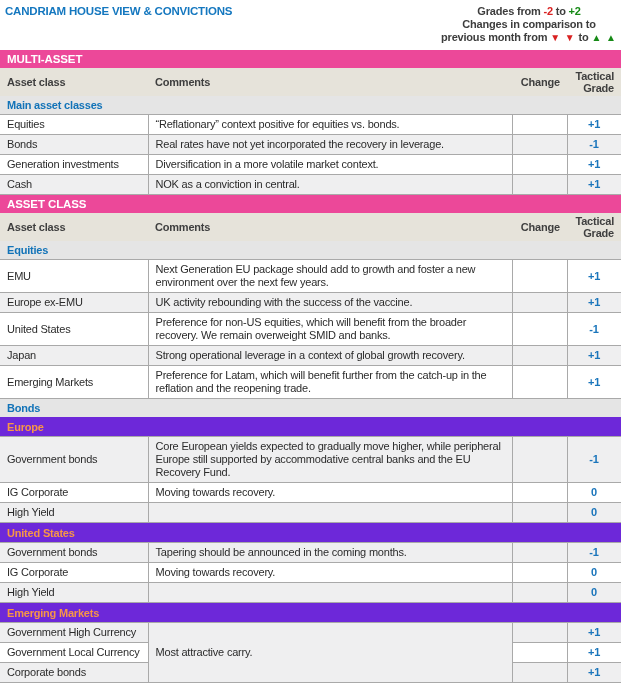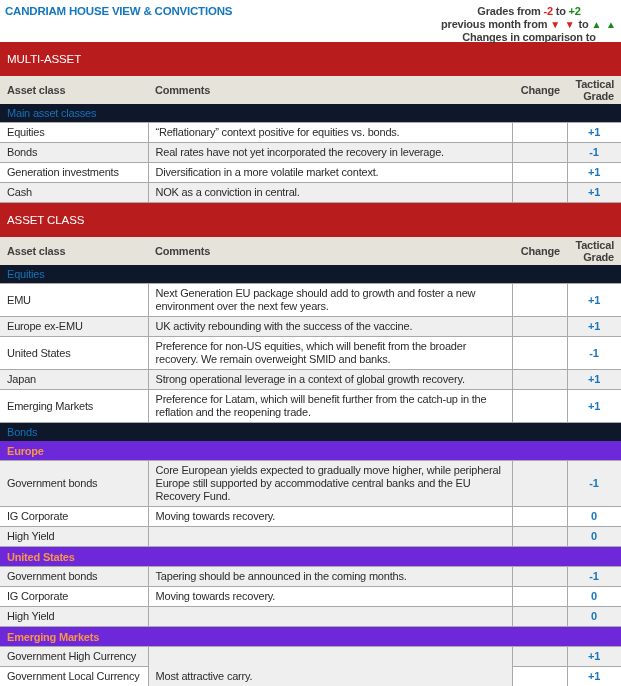--- a/index.html
+++ b/index.html
@@ -1,34 +1,34 @@
 <!DOCTYPE html>
 <html><head>
 <meta charset="utf-8">
 <style>
   * { margin:0; padding:0; box-sizing:border-box; }
   body { background:#fff; font-family:"Liberation Sans","DejaVu Sans",sans-serif; }
   .page { width:621px; height:686px; background:#fff; overflow:hidden; color:#2b2b2b; }
 
   
-  .top { display:flex; justify-content:space-between; align-items:flex-start; padding:5px 4px 3px 5px; height:42px; }
+  .top { display:flex; justify-content:space-between; align-items:flex-start; padding:5px 4px 3px 5px; height:50px; }
   .title { color:#1477bf; font-weight:bold; font-size:11.5px; letter-spacing:-0.2px; white-space:nowrap; }
   .legend { text-align:center; font-size:11px; font-weight:bold; color:#3d3d3d; line-height:13px; letter-spacing:-0.2px; }
   .legend .red { color:#d92121; }
   .legend .green { color:#168a16; }
   .legend .tri { font-size:10px; letter-spacing:1px; }
 
   table { width:621px; border-collapse:collapse; table-layout:fixed; font-size:11px; }
   col.c-label { width:148px; } col.c-comment { width:364px; }
   col.c-change { width:55px; } col.c-grade { width:54px; }
 
-  tr.bar td { background:#b91c1c; color:#fff; font-weight:normal; font-size:11.5px; padding:11px 7px; letter-spacing:-0.1px; }
+  tr.bar td { background:#ec4899; color:#fff; font-weight:bold; font-size:11.5px; padding:3px 7px; letter-spacing:-0.1px; }
   tr.colhead td { background:#e6e3da; color:#3f3f3f; font-weight:bold; padding:2px 7px; line-height:12px; letter-spacing:-0.2px; vertical-align:middle; }
   tr.colhead td.c { text-align:right; }
-  tr.subblue td { background:#0f172a; color:#1273b8; font-weight:normal; padding:2px 7px; line-height:14px; letter-spacing:-0.2px; }
+  tr.subblue td { background:#e5e5e5; color:#1273b8; font-weight:bold; padding:2px 7px; line-height:14px; letter-spacing:-0.2px; }
   tr.suborange td { background:#6d28d9; color:#f79646; font-weight:bold; padding:3px 7px 2px; line-height:14px; letter-spacing:-0.2px; }
 
   tr.row td { border:1px solid #a9a9a9; padding:3px 7px; line-height:13px; letter-spacing:-0.2px; vertical-align:middle; }
   tr.row td:first-child { border-left:0; }
   tr.row td:last-child { border-right:1px solid #c2c2c2; }
   tr.row td.grade { color:#1a75bb; font-weight:bold; text-align:center; }
   tr.row.g > td { background:#efeff0; }
   tr.row.w > td { background:#ffffff; }
   td.merged-g { background:#efeff0 !important; }
 </style>
@@ -39,27 +39,27 @@
 
   <div class="top">
     <div class="title">CANDRIAM HOUSE VIEW &amp; CONVICTIONS</div>
     <div class="legend">
       <div>
         <span>Grades from</span>
         <span class="red">-2</span>
         <span>to</span>
         <span class="green">+2</span>
       </div>
+      <div>Changes in comparison to</div>
       <div>
         <span>previous month from</span>
         <span class="red tri">▼ ▼</span>
         <span>to</span>
         <span class="green tri">▲ ▲</span>
       </div>
-      <div>Changes in comparison to</div>
     </div>
   </div>
 
   <table>
     <colgroup>
         <col class="c-label">
         <col class="c-comment">
         <col class="c-change">
         <col class="c-grade">
       </colgroup>

